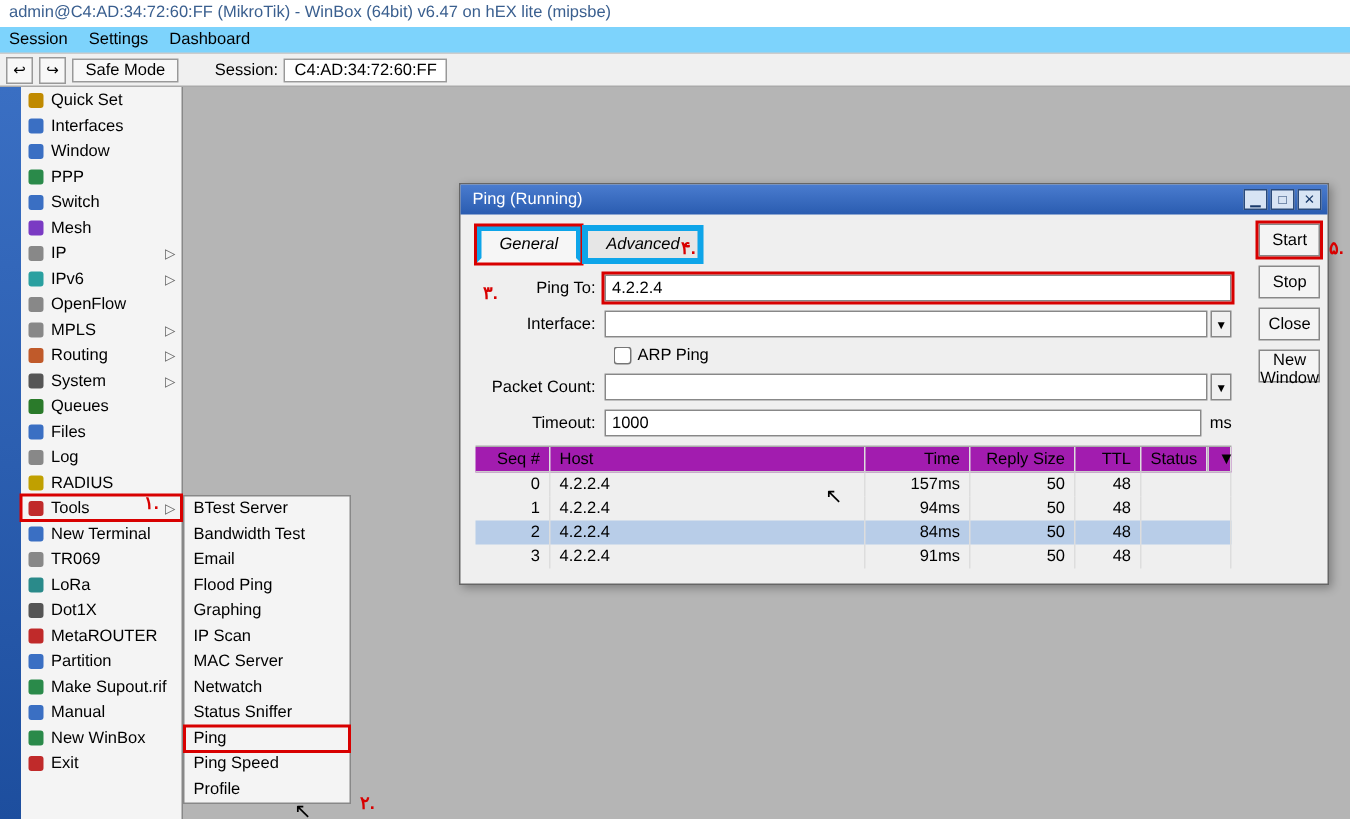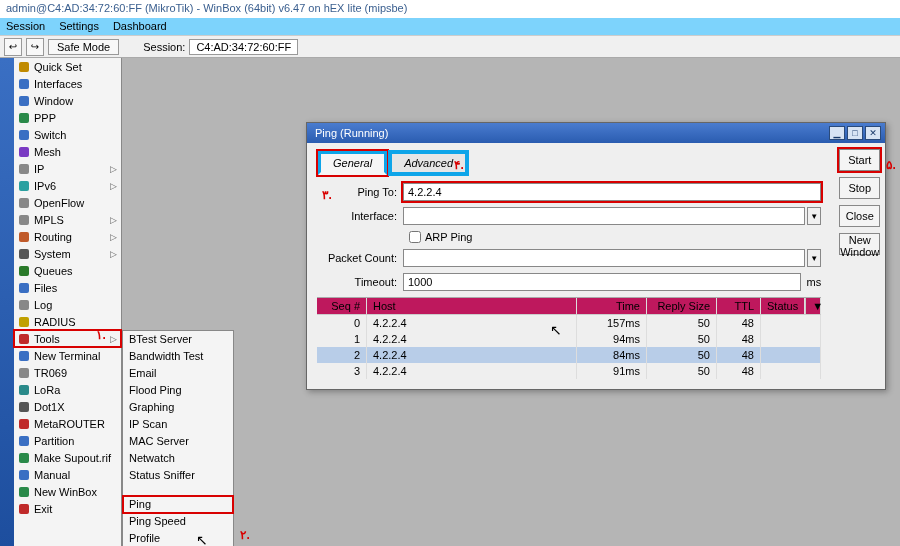--- a/index.html
+++ b/index.html
@@ -27,21 +27,21 @@
 .vstrip { position: absolute; left: 0; top: 0; width: 14px; height: 100%; background: linear-gradient(#3a6fc3,#1d4e9e); }
 .sb-items { margin-left: 14px; }
 .sb-item { display: flex; align-items: center; gap: 4px; height: 17px; padding: 0 4px; cursor: default; position: relative; }
 .sb-item .ico { width: 12px; height: 12px; display: inline-block; }
 .sb-item .chev { position: absolute; right: 4px; color: #666; font-size: 9px; }
 .sb-highlight { outline: 2px solid #d80000; outline-offset: -1px; text-align: right; }
 
 
 .submenu { position: absolute; left: 122px; top: 318px; width: 112px; background: #f4f4f4; border: 1px solid #888; }
 .sm-item { height: 17px; padding: 2px 6px; cursor: default; }
-.sm-item.highlight { outline: 2px solid #d80000; outline-offset: -1px; margin-top: 12px; }
+.sm-item.highlight { outline: 2px solid #d80000; outline-offset: -1px; }
 
 
 .pingwin { position: absolute; left: 306px; top: 64px; width: 580px; background: #efefef; border: 1px solid #666; box-shadow: 2px 2px 6px rgba(0,0,0,.3); }
 .pw-title { height: 20px; background: linear-gradient(#4a7ccf,#2a5cb0); color: #fff; display: flex; align-items: center; padding: 0 4px; }
 .pw-title .t { flex: 1; padding-left: 4px; }
 .pw-title .tc { width: 16px; height: 14px; border: 1px solid #2a4a7a; background: #d8e4f4; margin-left: 2px; display: inline-flex; align-items: center; justify-content: center; font-size: 9px; color: #1a3a6a; }
 
 .pw-body { display: flex; }
 .pw-left { flex: 1; padding: 6px 10px 10px 10px; }
 .pw-right { width: 104px; padding: 6px 8px; display: flex; flex-direction: column; gap: 6px; }
@@ -56,21 +56,21 @@
 .form-row label { width: 86px; text-align: right; padding-right: 6px; }
 .form-row input[type=text] { flex: 1; height: 18px; border: 1px solid #888; padding: 0 4px; background: #fff; }
 .form-row.hl input[type=text] { outline: 2px solid #d80000; outline-offset: 0; }
 .form-row .after { margin-left: 6px; }
 .form-row .tri { width: 14px; height: 18px; border: 1px solid #888; background: #f0f0f0; margin-left: 2px; display: inline-flex; align-items: center; justify-content: center; font-size: 8px; }
 .chk { display: flex; align-items: center; gap: 4px; margin-left: 92px; margin-bottom: 6px; }
 .chk input { width: 12px; height: 12px; }
 
 
 .tbl { border-top: 1px solid #aaa; margin-top: 4px; }
-.tbl-head { display: flex; background: #be185d; border-bottom: 1px solid #ccc; }
+.tbl-head { display: flex; background: #a21caf; border-bottom: 1px solid #ccc; }
 .tbl-head div, .tbl-row div { padding: 2px 6px; border-right: 1px solid #ddd; }
 .tbl-dd { width: 16px; text-align: center; border-left: 1px solid #ccc; }
 .c-seq { width: 50px; text-align: right; }
 .c-host { width: 210px; }
 .c-time { width: 70px; text-align: right; }
 .c-reply { width: 70px; text-align: right; }
 .c-ttl { width: 44px; text-align: right; }
 .c-status { flex: 1; }
 .tbl-row { display: flex; }
 .tbl-row.sel { background: #b8cde8; }

